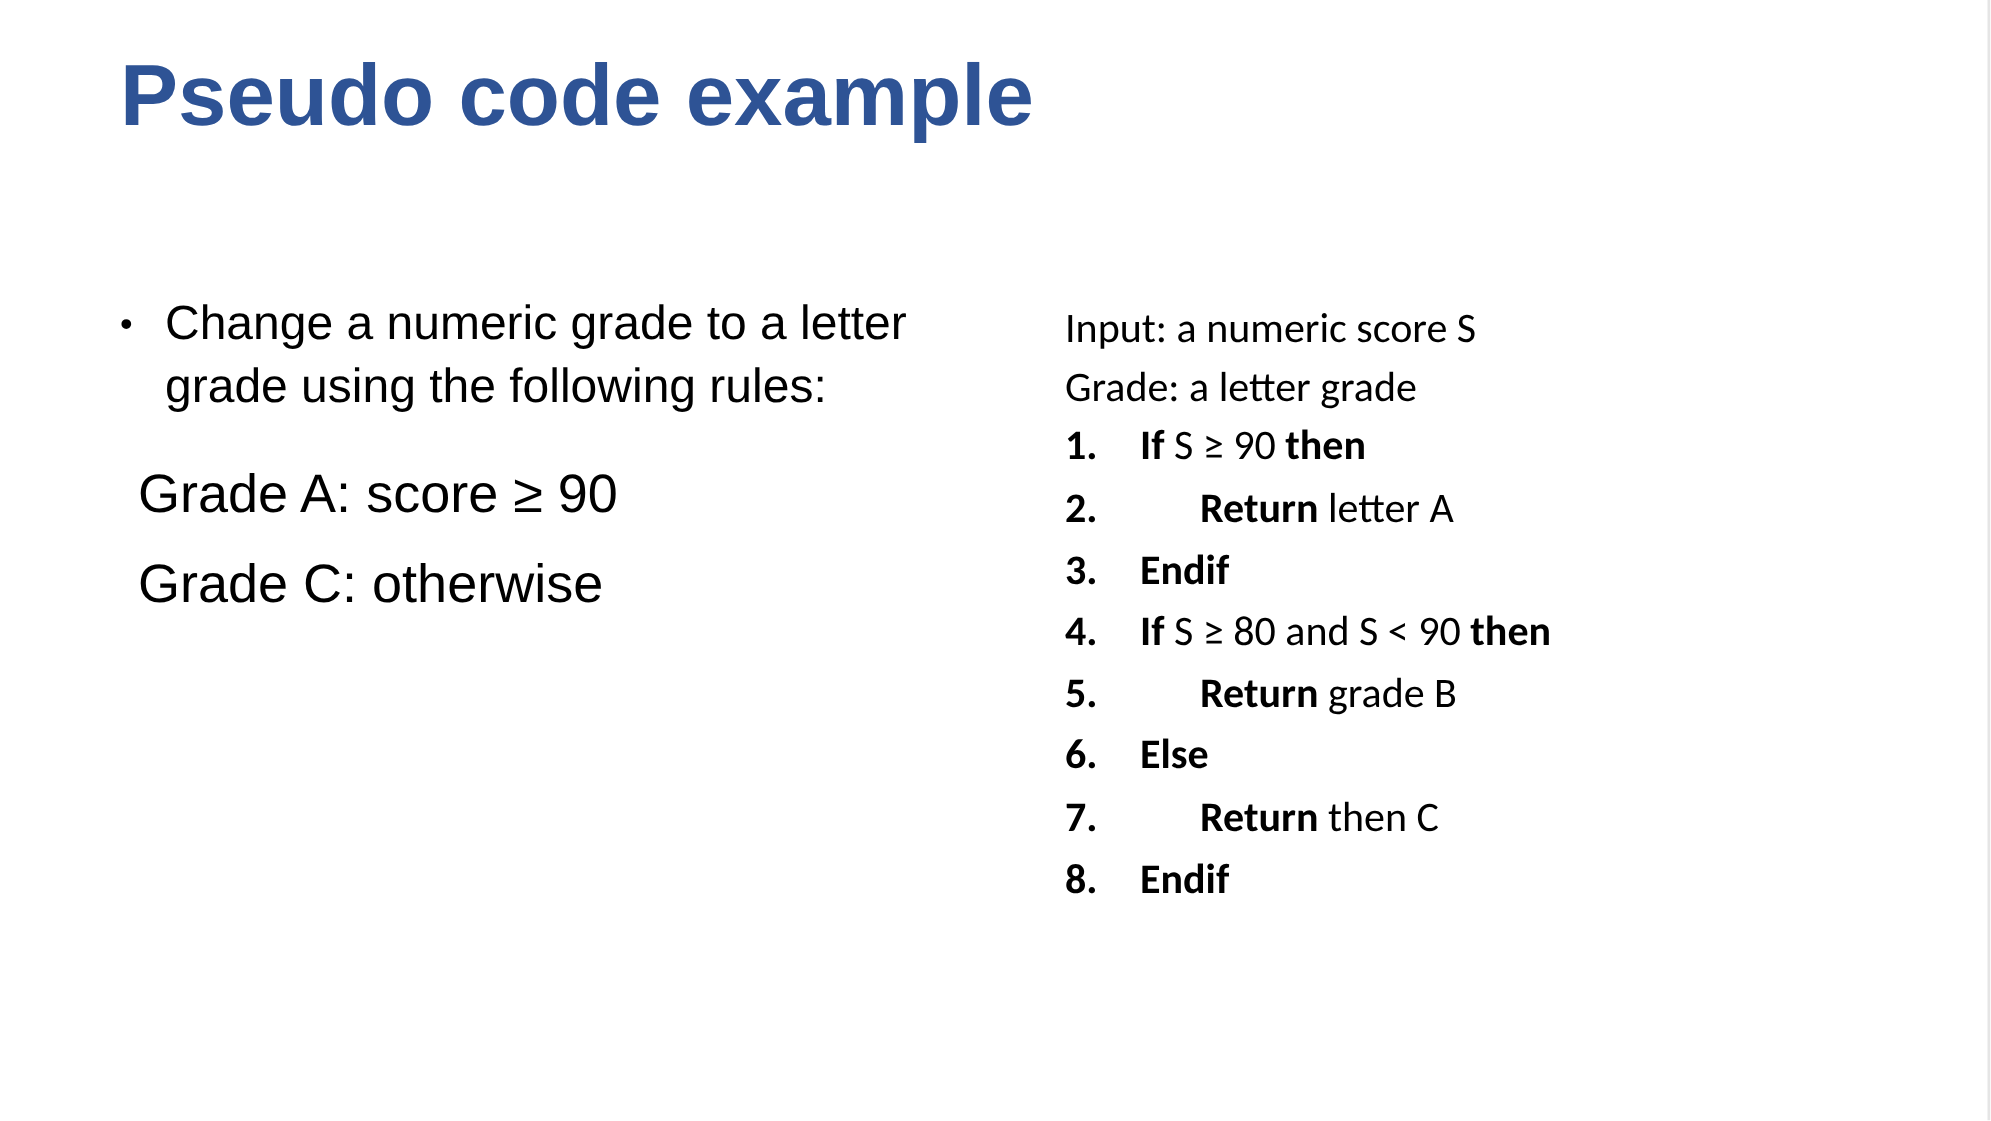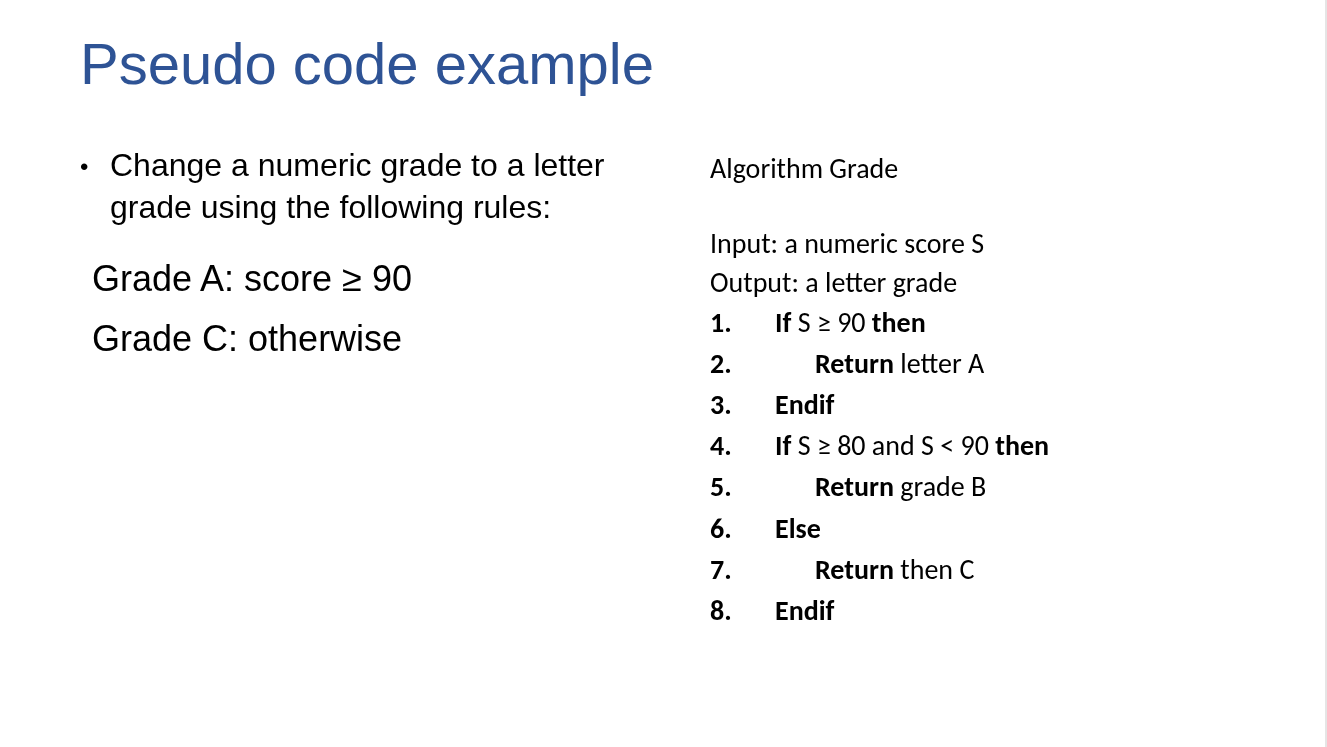--- a/index.html
+++ b/index.html
@@ -11,22 +11,22 @@
       width: 1327px;
       height: 747px;
       background: #ffffff;
       font-family: Arial, Helvetica, sans-serif;
       padding: 20px 80px;
       position: relative;
     }
     .slide-title {
       color: #2e5395;
       font-size: 58px;
-      font-weight: normal;
-      margin-bottom: 48px;
+      font-weight: bold;
+      margin-bottom: 98px;
       padding-top: 10px;
     }
     .content {
       display: flex;
       gap: 90px;
     }
     .left-col {
       flex: 0 0 540px;
     }
     .right-col {
@@ -72,21 +72,20 @@
       counter-increment: step;
       display: flex;
       margin-bottom: 2px;
     }
     .step-num {
       font-weight: bold;
       flex: 0 0 50px;
     }
     .step-text {
       flex: 1;
-      margin-left: 15px;
     }
     .indent {
       padding-left: 40px;
     }
     .bold {
       font-weight: bold;
     }
     .divider-right {
       position: absolute;
       right: 0;
@@ -105,23 +104,22 @@
   <div class="left-col">
     <div class="bullet-item">
       <div class="bullet-dot">•</div>
       <div class="bullet-text">Change a numeric grade to a letter grade using the following rules:</div>
     </div>
     <div class="rule">Grade A: score ≥ 90</div>
     <div class="rule">Grade C: otherwise</div>
   </div>
 
   <div class="right-col">
-    <div class="algo-title">Algorithm Grade</div>
     <div class="algo-io">Input: a numeric score S</div>
-    <div class="algo-io">Output: a letter grade</div>
+    <div class="algo-io">Grade: a letter grade</div>
     <ol class="algo-steps" id="algo-steps">
         <li>
           <span class="step-num">1.</span>
           <span class="step-text"><span class="bold">If </span><span>S ≥ 90 </span><span class="bold">then</span></span>
         </li>
         <li>
           <span class="step-num">2.</span>
           <span class="step-text indent"><span class="bold">Return </span><span>letter A</span></span>
         </li>
         <li>

